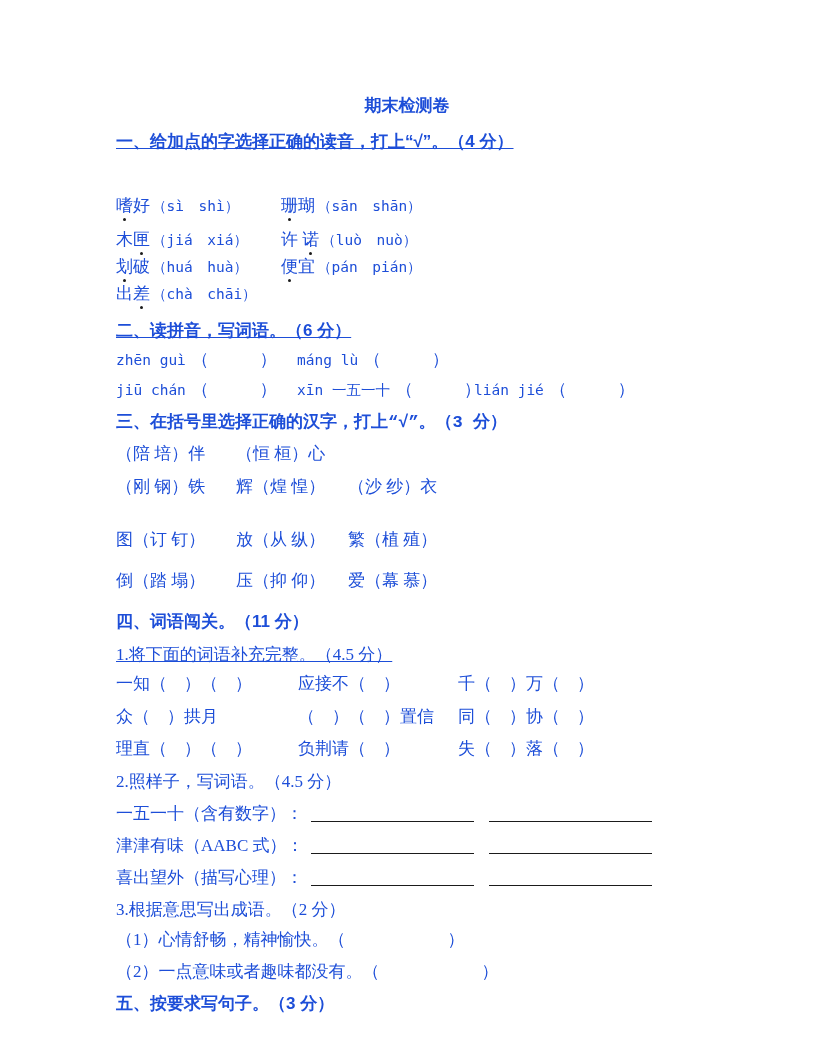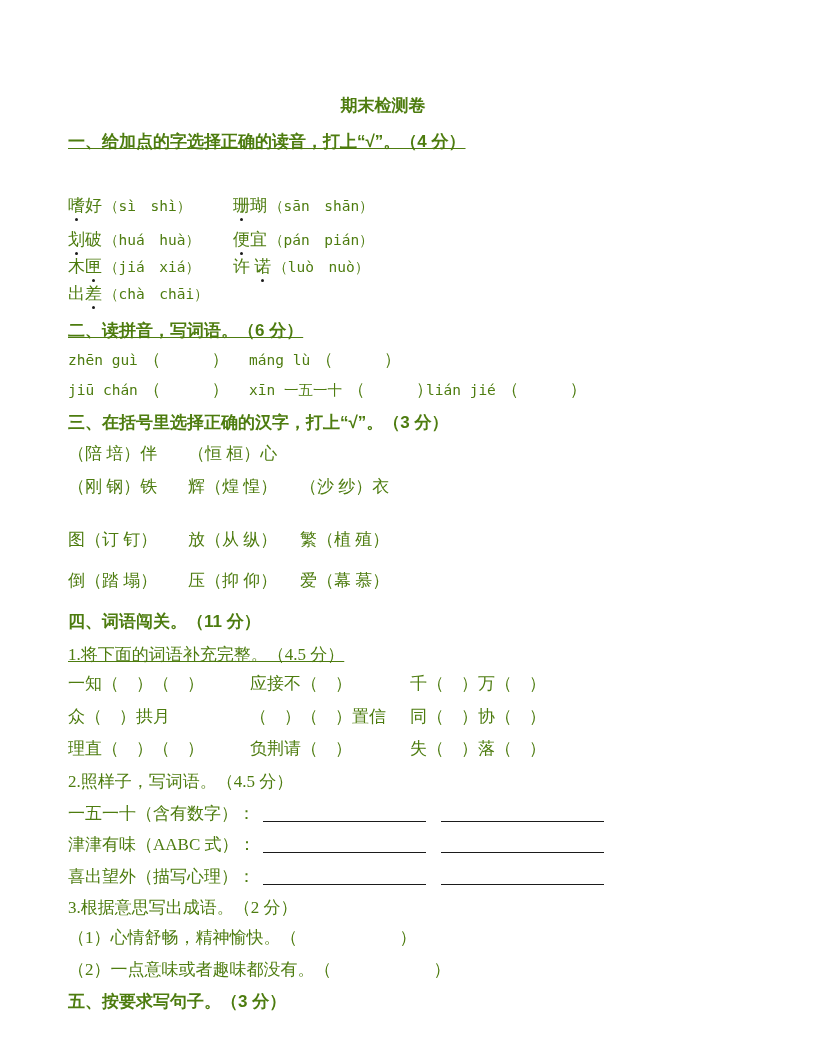--- a/index.html
+++ b/index.html
@@ -1,20 +1,20 @@
 <!DOCTYPE html>
 <html><head>
 <meta charset="utf-8">
 <style>
   html,body{margin:0;padding:0;background:#ffffff;}
   body{width:816px;height:1056px;overflow:hidden;}
   .page{
     width:808px;height:1056px;box-sizing:border-box;
-    padding:96px 110px 0 68px;
-    background:#ffffff;color:#4d7c0f;
+    padding:96px 110px 0 116px;
+    background:#ffffff;color:#1d4ed8;
     font-family:"Liberation Serif","DejaVu Serif",serif;
     font-size:17px;
   }
   .line{line-height:20px;white-space:nowrap;}
   .title{
     text-align:center;
     font-family:"Liberation Sans","DejaVu Sans",sans-serif;
     font-weight:700;font-size:17px;line-height:20px;margin-bottom:16px;
   }
   .heading{
@@ -37,44 +37,44 @@
     width:3px;height:3px;margin-left:-1.5px;border-radius:50%;background:#1b1b1b;
   }
   
   .blankline{
     display:inline-block;width:163px;height:1em;
     border-bottom:1.3px solid #1b1b1b;vertical-align:-3px;margin-left:8px;
   }
   .blankline + .blankline{margin-left:15px;}
   
   .mb7{margin-bottom:7px;} .mb9{margin-bottom:9px;text-decoration:underline;} .mb10{margin-bottom:10px;}
-  .mb11{margin-bottom:11px;} .mb12{margin-bottom:12px;} .mb13{margin-bottom:13px;}
+  .mb11{margin-bottom:11px;font-family:Liberation Mono, monospace;} .mb12{margin-bottom:12px;} .mb13{margin-bottom:13px;}
   .mb14{margin-bottom:14px;margin-top:44px;} .mb17{margin-bottom:17px;} .mb20{margin-bottom:33px;}
   .mb21{margin-bottom:21px;}
 </style>
 </head>
 <body>
 
 <div class="page">
 
   <div class="title">期末检测卷</div>
 
   <div class="heading line mb9">一、给加点的字选择正确的读音，打上“√”。（4 分）</div>
 
   <div class="line g1 mb14">
     <span class="cell"><span></span><span class="dotchar">嗜</span><span>好</span><span class="py">（sì　shì）</span></span>
     <span class="cell"><span></span><span class="dotchar">珊</span><span>瑚</span><span class="py">（sān　shān）</span></span>
   </div>
   <div class="line g1 mb7">
+    <span class="cell"><span>木</span><span class="dotchar">匣</span><span></span><span class="py">（jiá　xiá）</span></span>
+    <span class="cell"><span>许 </span><span class="dotchar">诺</span><span></span><span class="py">（luò　nuò）</span></span>
+  </div>
+  <div class="line g1 mb7">
     <span class="cell"><span></span><span class="dotchar">划</span><span>破</span><span class="py">（huá　huà）</span></span>
     <span class="cell"><span></span><span class="dotchar">便</span><span>宜</span><span class="py">（pán　pián）</span></span>
-  </div>
-  <div class="line g1 mb7">
-    <span class="cell"><span>木</span><span class="dotchar">匣</span><span></span><span class="py">（jiá　xiá）</span></span>
-    <span class="cell"><span>许 </span><span class="dotchar">诺</span><span></span><span class="py">（luò　nuò）</span></span>
   </div>
   <div class="line g1 mb17">
     <span class="cell"><span>出</span><span class="dotchar">差</span><span></span><span class="py">（chà　chāi）</span></span>
   </div>
 
   <div class="heading line mb9">二、读拼音，写词语。（6 分）</div>
 
   <div class="line g2 mb10">
     <span class="cell"><span class="py2">zhēn guì</span><span class="blankparen">（　　　）</span></span>
     <span class="cell"><span class="py2">máng lù</span><span class="blankparen">（　　　）</span></span>

